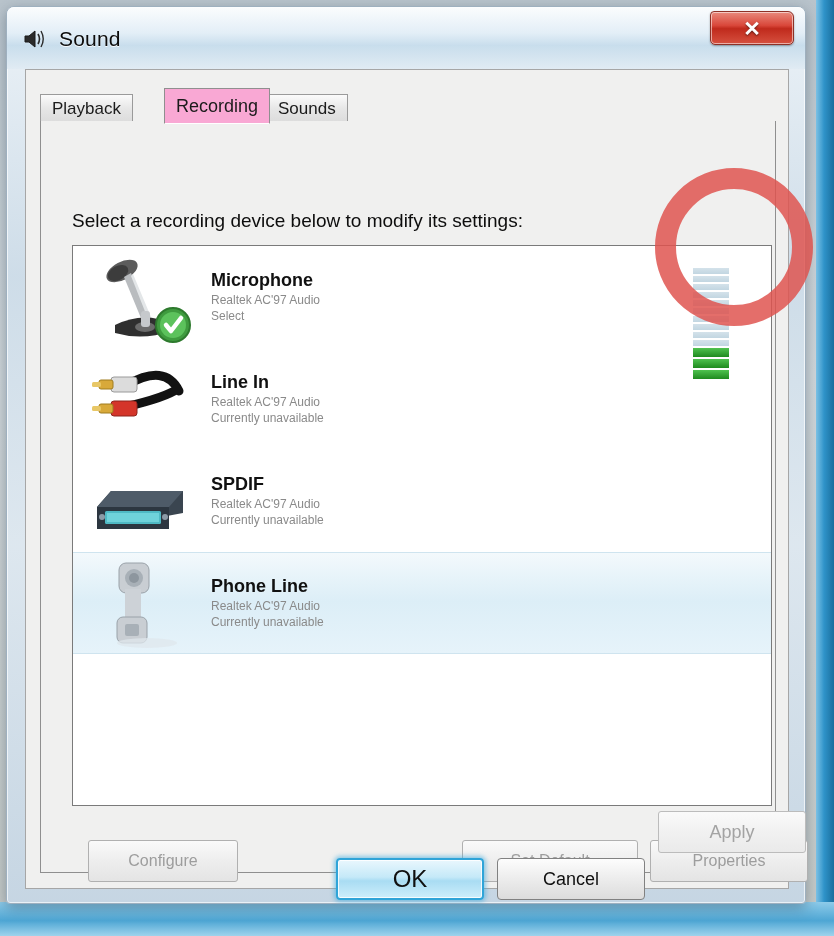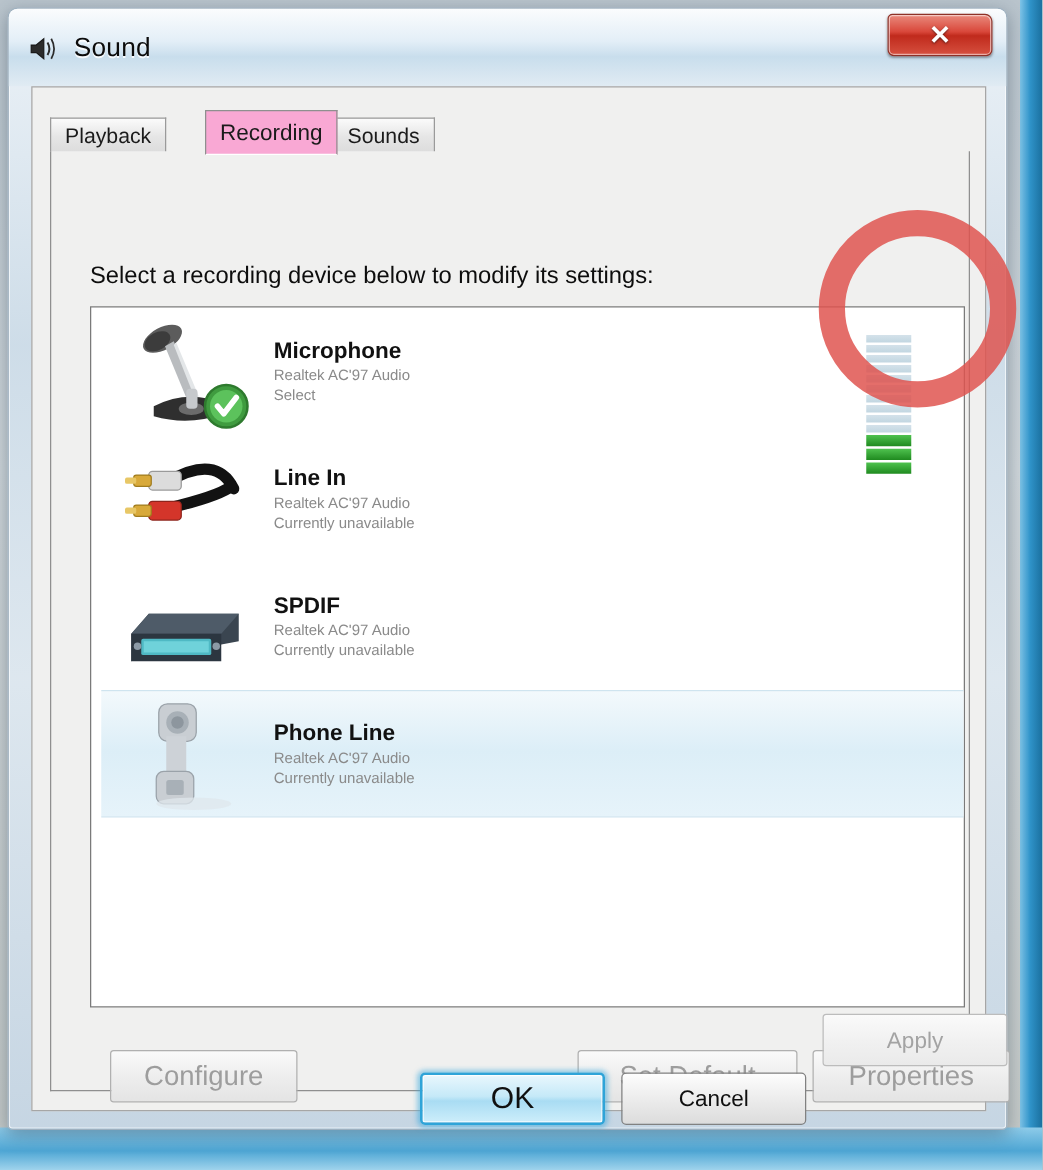--- a/index.html
+++ b/index.html
@@ -170,21 +170,20 @@
     border: 1px solid #7a7a7a;
     overflow: hidden;
   }
   .device-row {
     position: relative;
     height: 102px;
     display: flex;
     align-items: center;
     padding-left: 14px;
     cursor: pointer;
-    margin-left: 8px;
   }
   .device-row.selected {
     background: linear-gradient(180deg, #f3f9fc 0%, #dceef7 48%, #e6f3fa 100%);
     border-top: 1px solid #cfe4ef;
     border-bottom: 1px solid #cfe4ef;
   }
   .device-icon {
     width: 112px;
     height: 96px;
     flex: 0 0 112px;
@@ -234,21 +233,21 @@
     pointer-events: none;
     z-index: 40;
     filter: blur(0.4px);
   }
 
   
   .btn {
     position: absolute;
     height: 42px;
     border-radius: 3px;
-    font-size: 22px;
+    font-size: 16px;
     display: flex;
     align-items: center;
     justify-content: center;
     cursor: pointer;
     background: linear-gradient(180deg, #fafafa 0%, #eeeeee 48%, #e4e4e4 100%);
     border: 1px solid #b0b0b0;
     color: #222222;
     white-space: nowrap;
   }
   .btn.disabled { color: #9d9d9d; cursor: default; }

